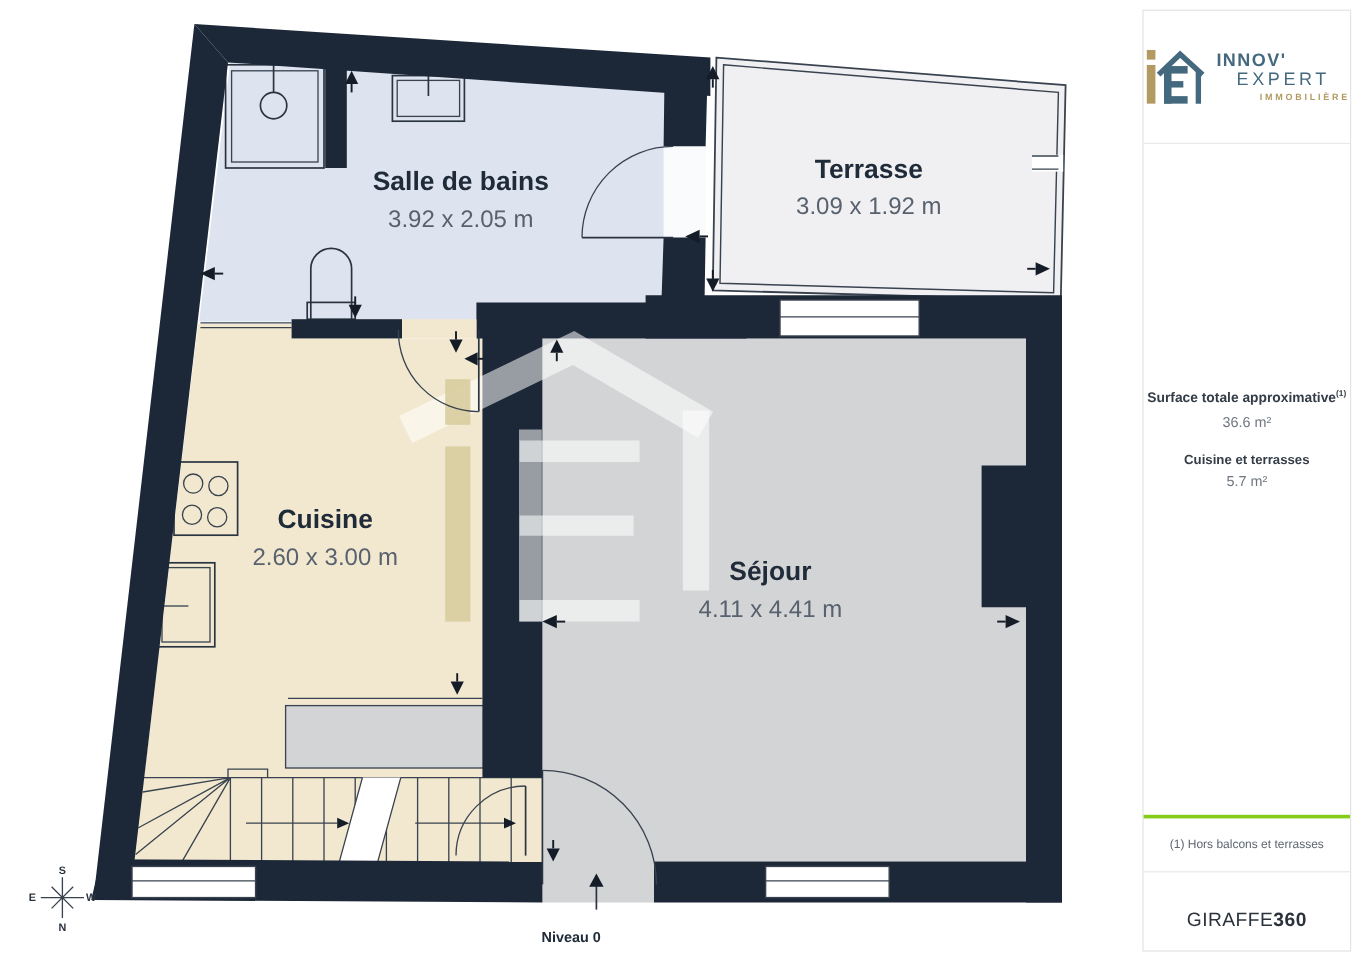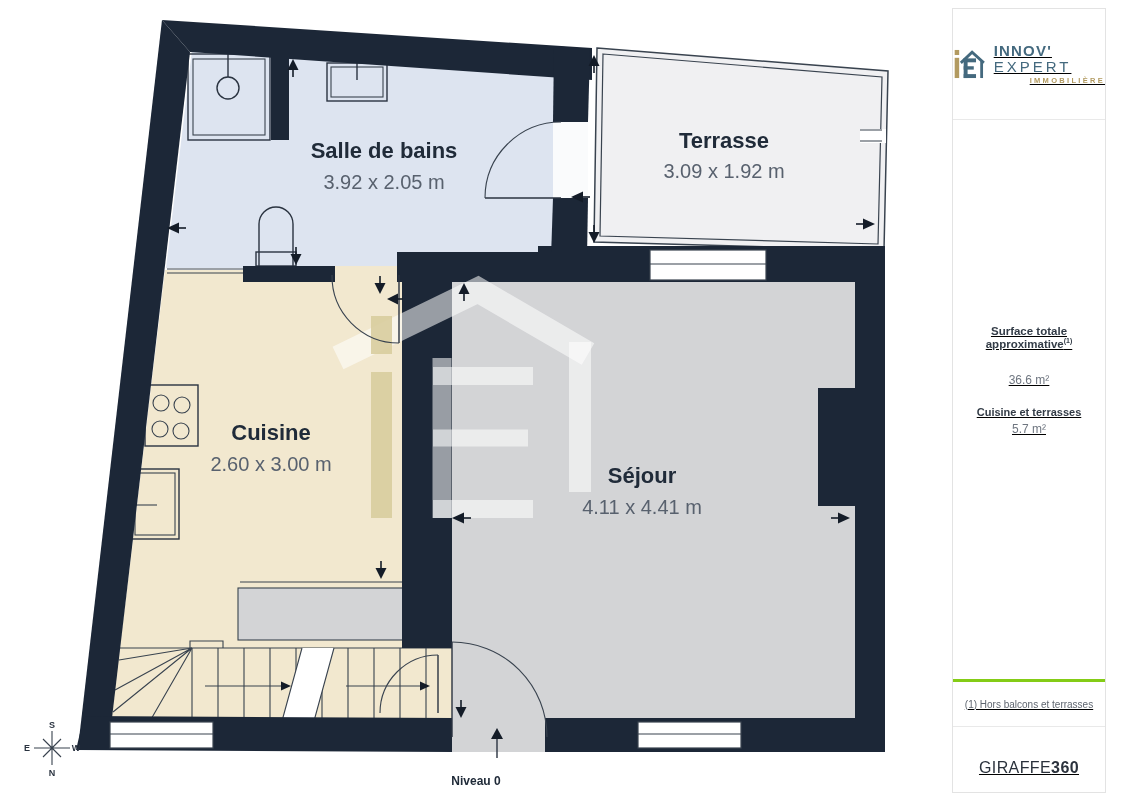--- a/index.html
+++ b/index.html
@@ -12,34 +12,34 @@
   .lvl{font-size:12px;font-weight:700;fill:#202b39;text-anchor:middle;}
   .cmp{font-size:9px;font-weight:700;fill:#2a3340;text-anchor:middle;}
   .thin{stroke:#2a3340;stroke-width:1.4;fill:none;}
   .thin2{stroke:#39434f;stroke-width:1.1;fill:none;}
   .wall{fill:#1c2737;}
   .tick{fill:#141c28;}
   .tickstem{stroke:#141c28;stroke-width:1.6;fill:none;}
   .wm{stroke:rgba(255,255,255,0.55);fill:none;}
 
   
-  .sidebar{position:absolute;left:952px;top:8px;width:154px;height:785px;
+  .sidebar{position:absolute;left:952px;top:8px;width:174px;height:785px;
            border:1px solid #e3e3e3;box-sizing:border-box;background:#fff;
-           display:flex;flex-direction:column;text-decoration:underline;}
+           display:flex;flex-direction:column;}
   .logo-section{height:110px;border-bottom:1px solid #e9e9e9;display:flex;
                 align-items:center;justify-content:center;gap:7px;}
   .brand-text{display:flex;flex-direction:column;line-height:1.05;}
   .brand-1{font-size:15px;font-weight:600;color:#44697e;letter-spacing:1.2px;}
-  .brand-2{font-size:15px;font-weight:500;color:#44697e;letter-spacing:3px;}
+  .brand-2{font-size:15px;font-weight:500;color:#44697e;letter-spacing:3px;text-align:center;}
   .brand-3{font-size:7.5px;font-weight:700;color:#b29a60;letter-spacing:2.3px;margin-top:3px;padding-left:36px;}
   .main-section{flex:1;}
   .surface-block{margin-top:205px;text-align:center;}
   .surface-title{font-size:11.5px;font-weight:700;color:#333c47;}
   .surface-title sup{font-size:7px;}
-  .surface-value{font-size:12px;color:#6f7680;margin-top:23px;}
+  .surface-value{font-size:12px;color:#6f7680;margin-top:7px;}
   .balcony-title{font-size:11px;font-weight:700;color:#333c47;margin-top:19px;}
   .balcony-value{font-size:12px;color:#6f7680;margin-top:4px;}
   .footnote-section{border-top:3px solid #84cc16;height:44px;display:flex;
                     align-items:center;justify-content:center;font-size:10px;color:#5f6670;}
   .legal-section{border-top:1px solid #e9e9e9;padding:16px 13px 12px;text-align:center;
                  font-size:10px;color:#5f6670;line-height:1.5;}
   .credit{margin-top:13px;font-size:16px;color:#2b323c;letter-spacing:0.4px;text-align:center;}
   .credit b{font-weight:700;}
 </style>
 </head>

